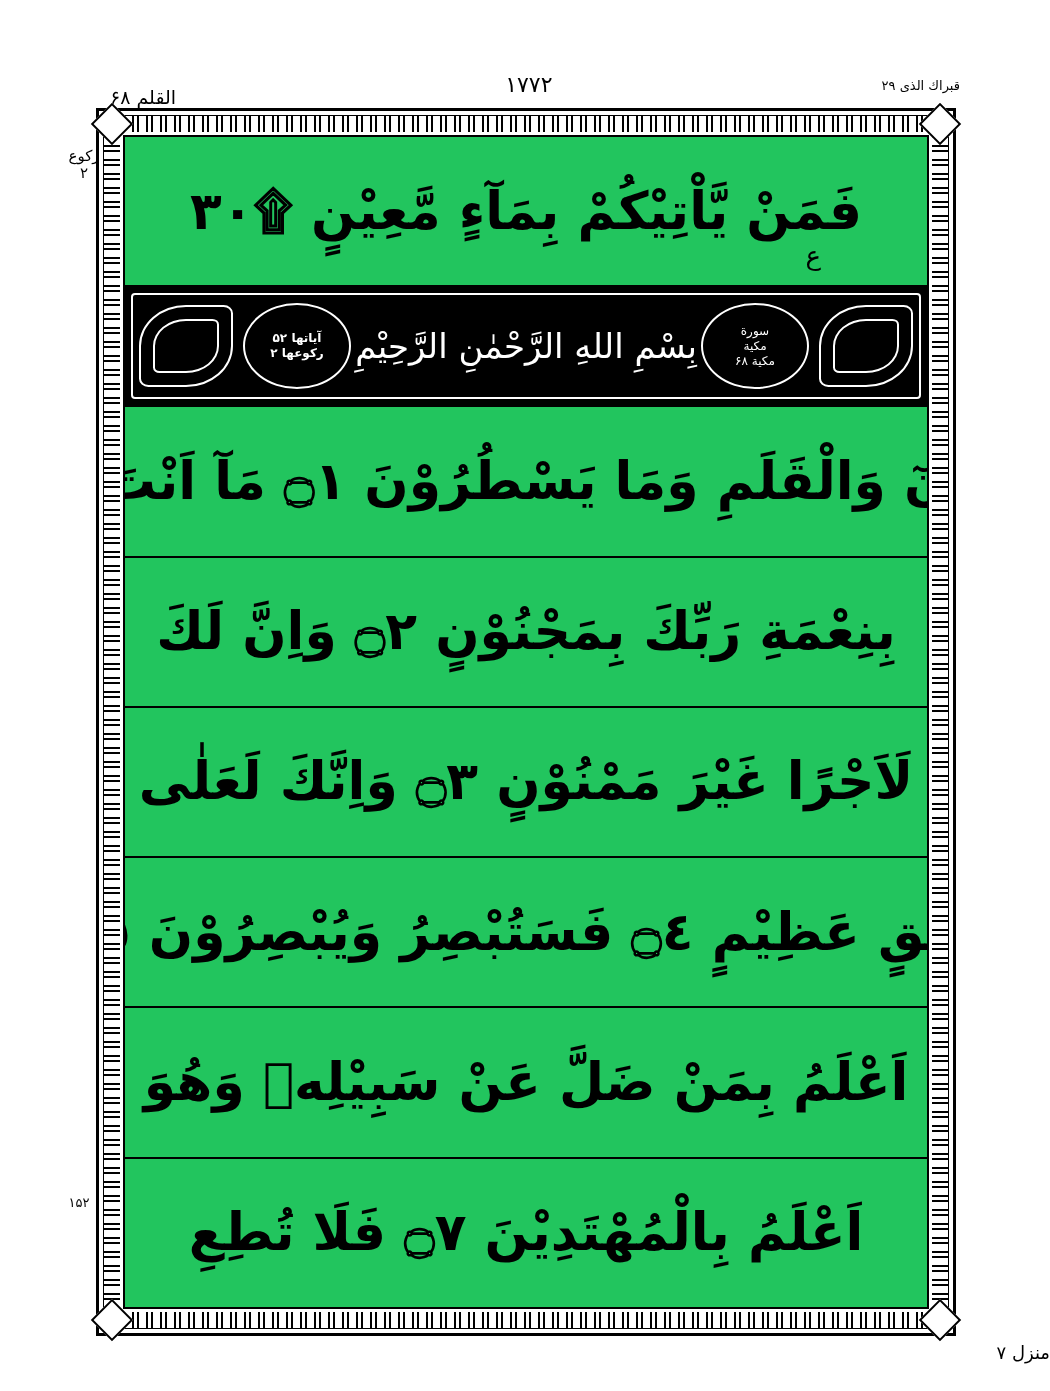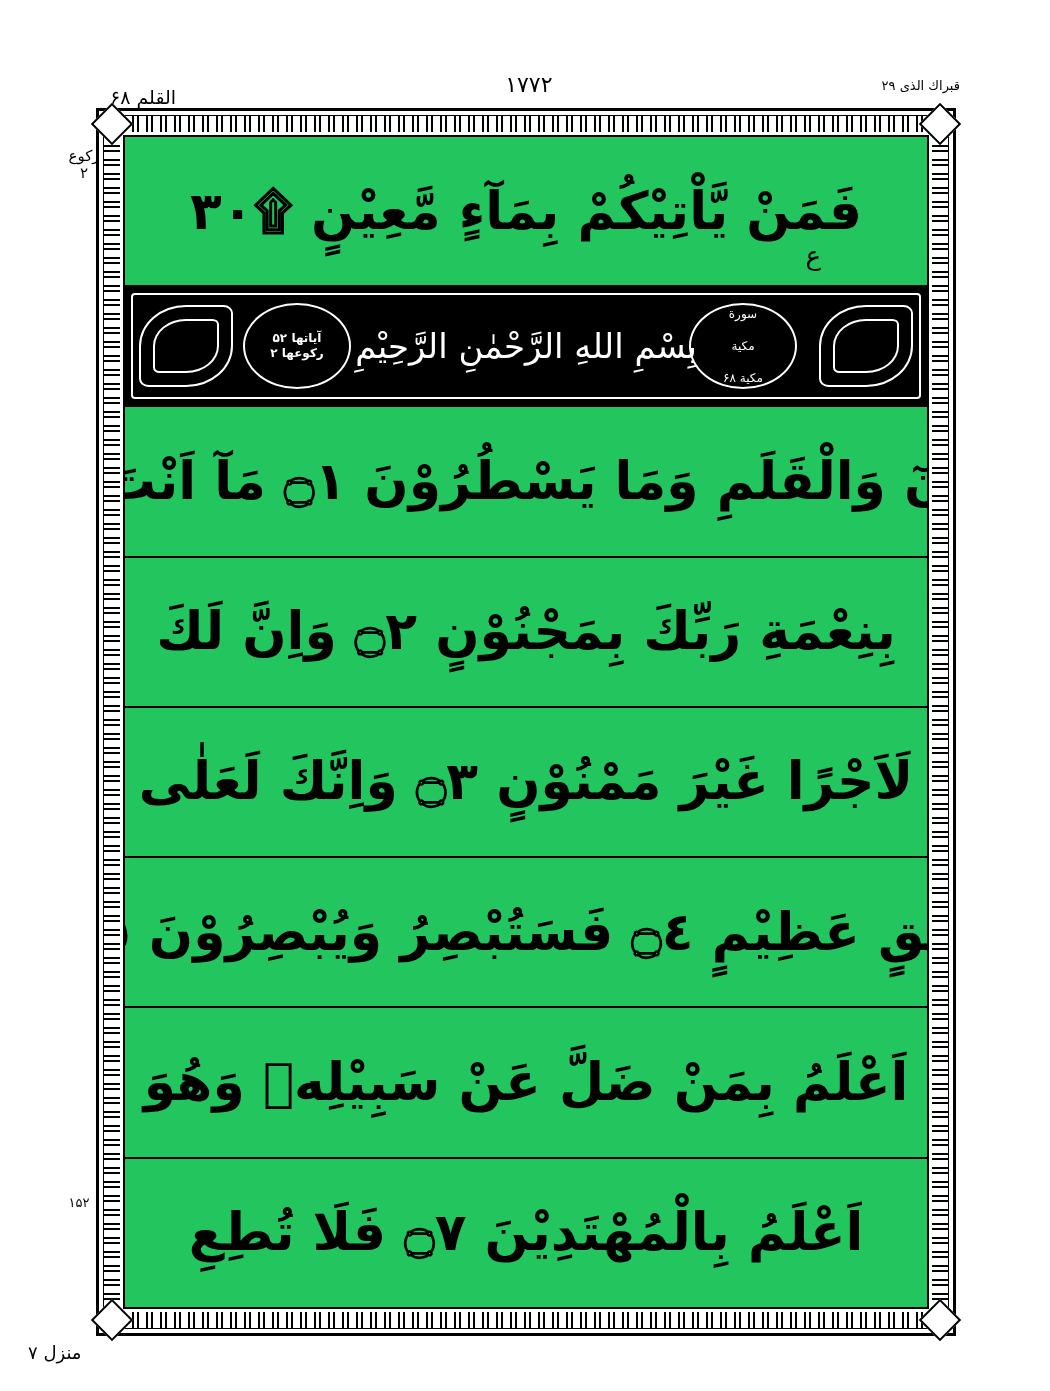--- a/index.html
+++ b/index.html
@@ -191,21 +191,21 @@
     display: flex;
     flex-direction: column;
     align-items: center;
     justify-content: center;
     color: #fff;
     font-size: 12px;
     line-height: 1.25;
     direction: rtl;
     text-align: center;
   }
-  .surah-cartouche.right { right: 130px; gap: 17px; }
+  .surah-cartouche.right { right: 118px; }
   .surah-cartouche.left  { left: 118px; font-weight: bold; }
   .surah-cartouche span { display: block; white-space: nowrap; }
 
   
   .side-marker {
     position: absolute;
     font-size: 15px;
     line-height: 1.15;
     text-align: center;
     direction: rtl;
@@ -220,24 +220,23 @@
     font-size: 26px;
     z-index: 5;
   }
 
   
   .footer {
     position: absolute;
     bottom: 28px;
     left: 0;
     right: 0;
-    text-align: left;
+    text-align: right;
     font-size: 18px;
     direction: rtl;
-    margin-left: 28px;
   }
 </style>
 </head>
 <body>
 
 <div class="page">
 
   <div class="top-header">
     <div class="hdr-item hdr-right">قبراك الذی ۲۹</div>
     <div class="hdr-item hdr-center">۱۷۷۲</div>

